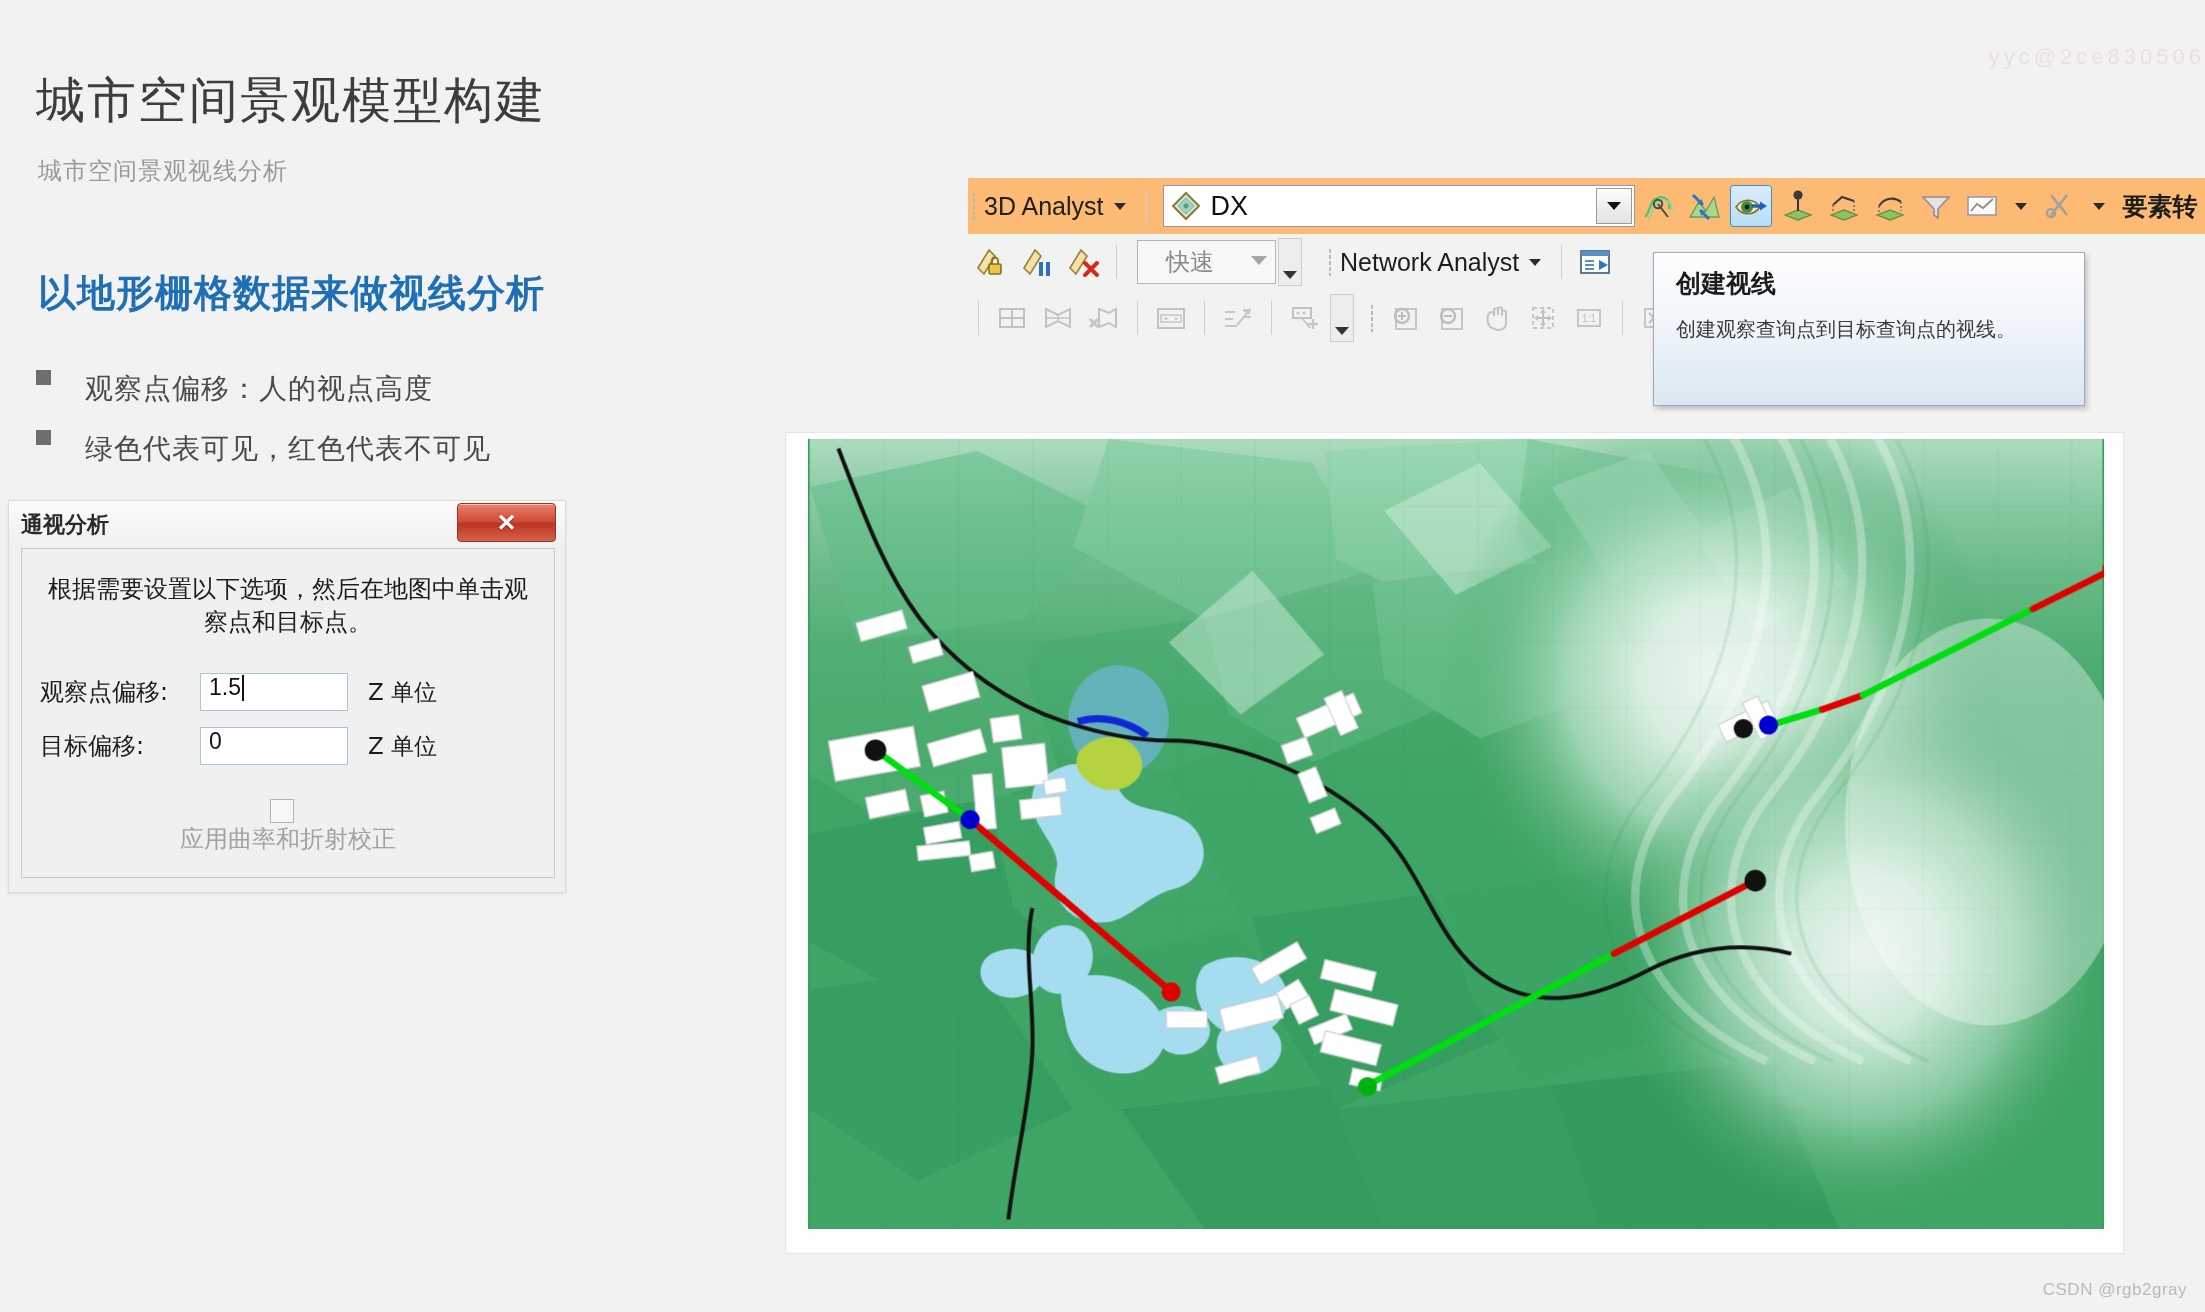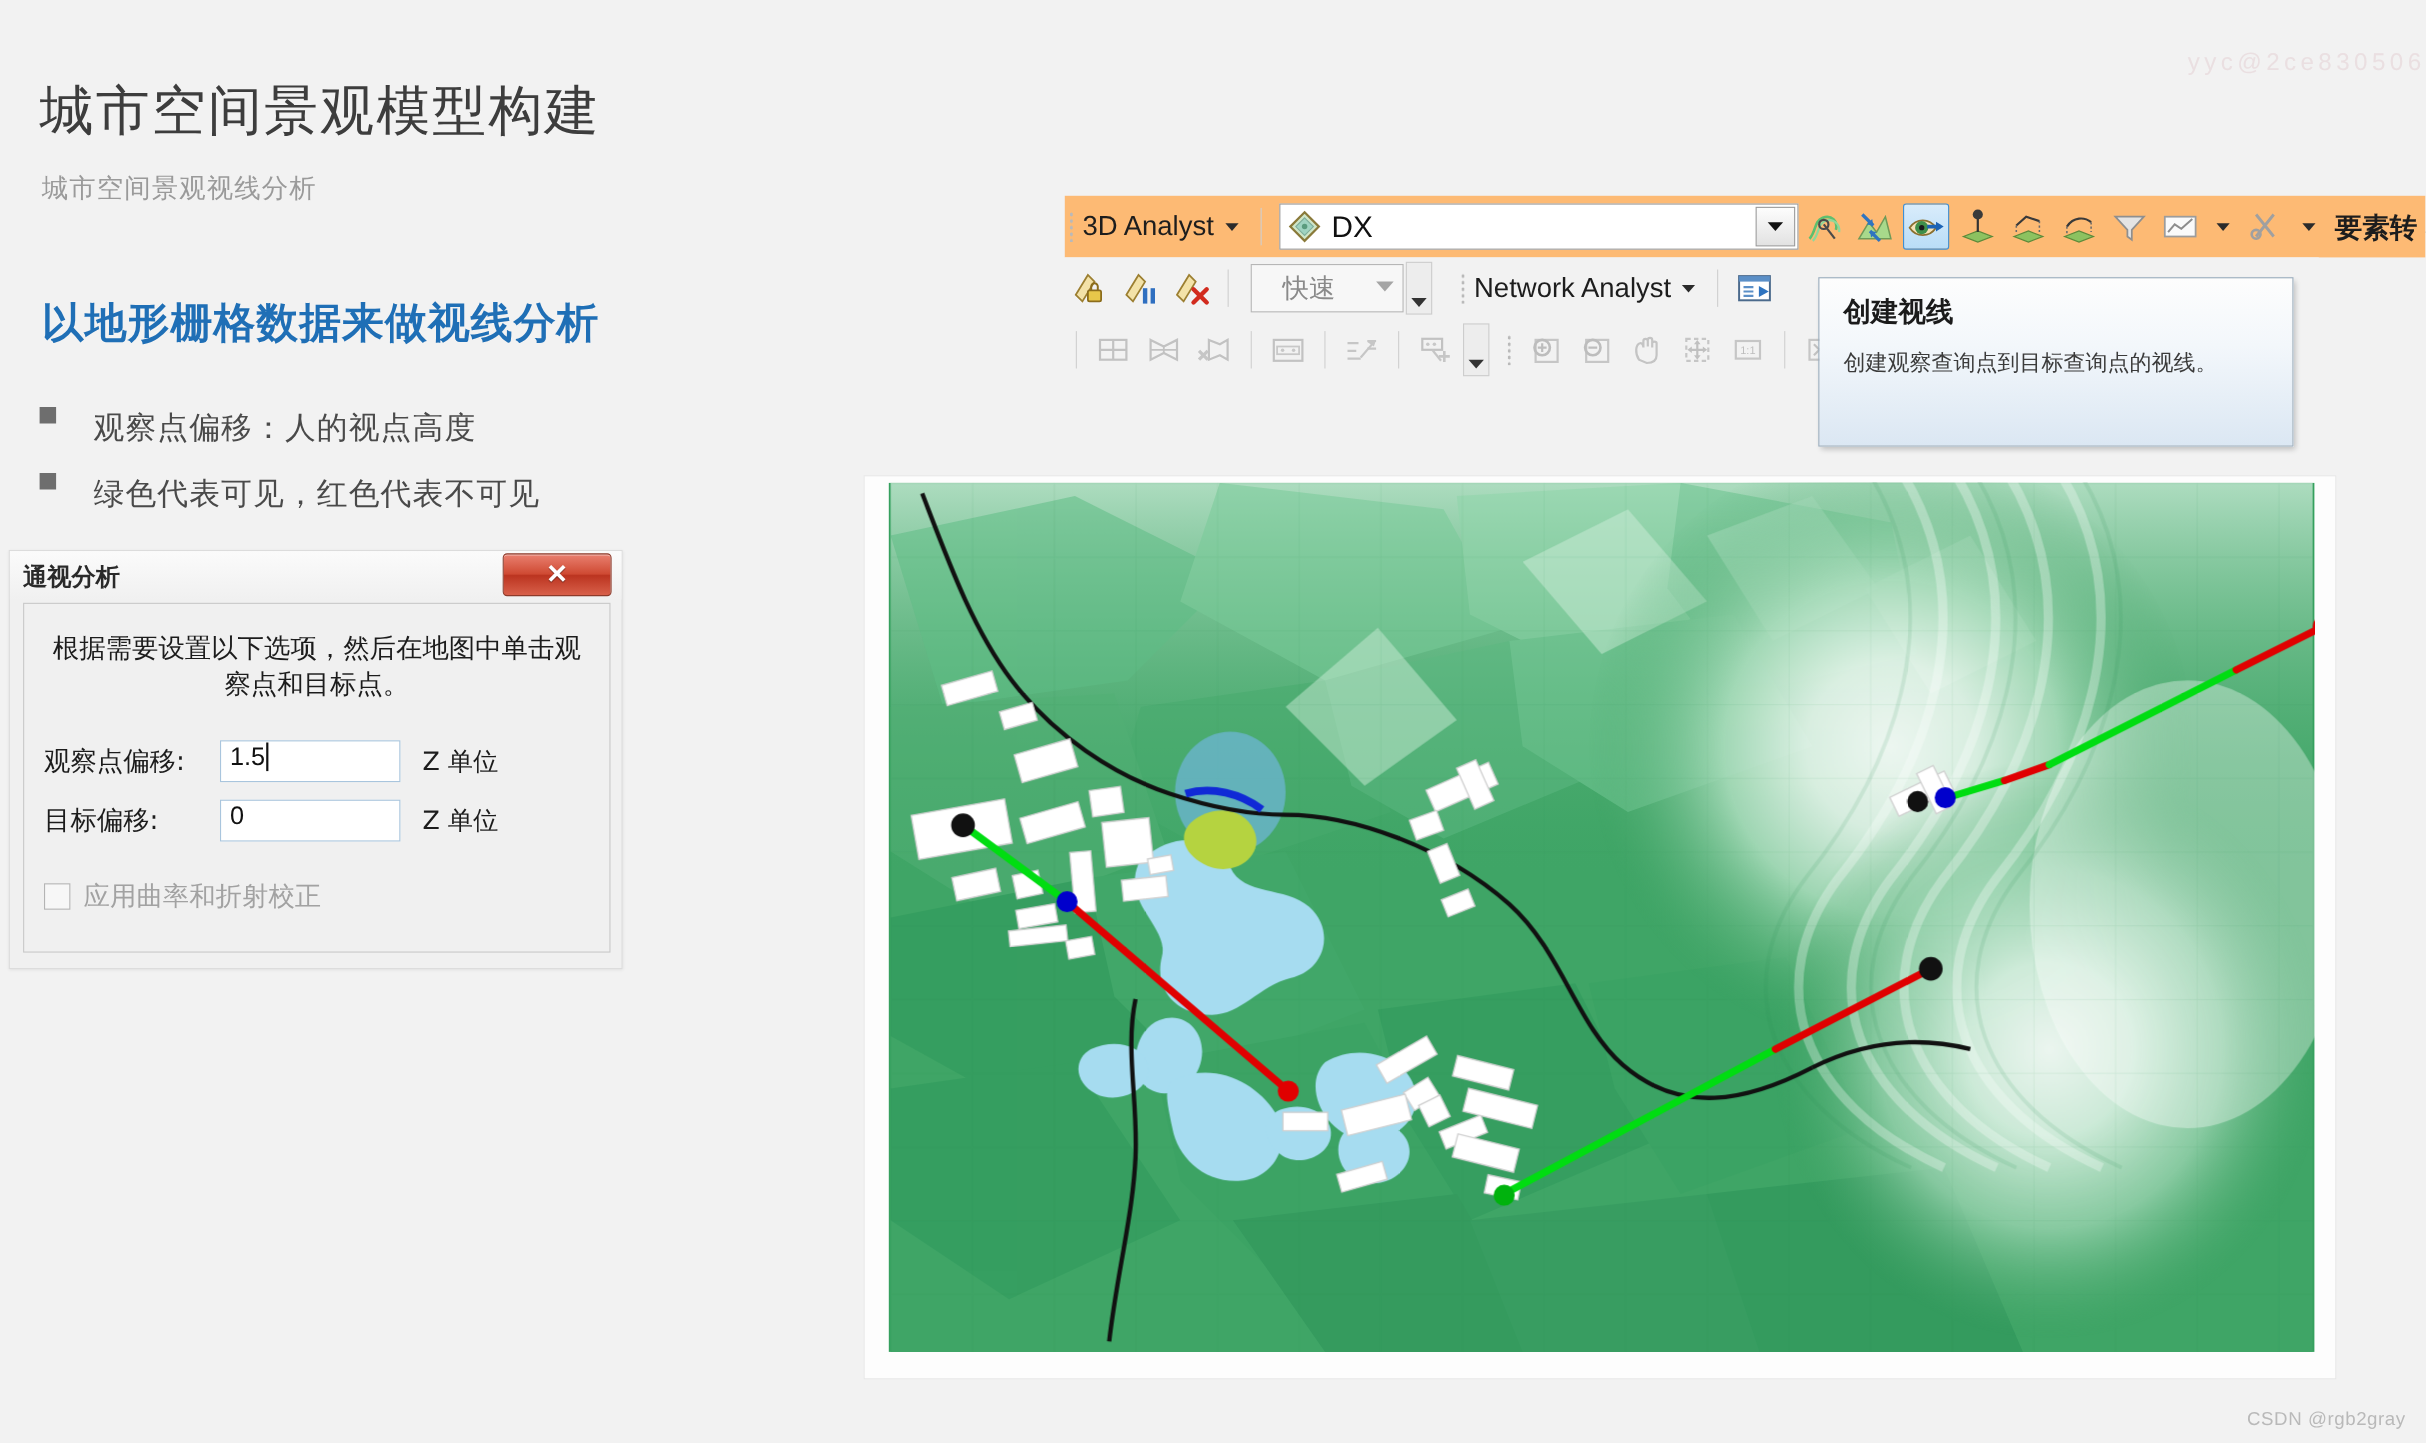--- a/index.html
+++ b/index.html
@@ -87,33 +87,33 @@
     font-family:"DejaVu Sans",sans-serif;
     margin-bottom:34px;
     text-align:center;
   }
   .field-row{display:flex;align-items:center;margin-bottom:16px;}
   .field-label{
     width:160px;font-size:24px;color:#1c1c1c;
     font-family:"DejaVu Sans",sans-serif;
   }
   .field-input{
-    width:164px;height:38px;border:1px solid #a9c5dd;background:#fff;
+    width:148px;height:38px;border:1px solid #a9c5dd;background:#fff;
     font-size:23px;color:#111;padding:0 8px;box-sizing:border-box;
     font-family:"Liberation Sans",sans-serif;
   }
   .field-caret{
     display:inline-block;width:2px;height:26px;background:#111;
     vertical-align:-6px;margin-left:1px;
   }
   .field-unit{
     margin-left:20px;font-size:23px;color:#1c1c1c;
     font-family:"DejaVu Sans",sans-serif;
   }
-  #curvature-row{display:flex;align-items:center;margin-top:34px;}
+  #curvature-row{display:flex;align-items:center;margin-top:34px;flex-direction:column;}
   #curvature-checkbox{
     width:22px;height:22px;border:1px solid #b4b4b4;background:#f7f7f7;
     margin-right:12px;flex:0 0 auto;
   }
   #curvature-label{
     font-size:24px;color:#a2a2a2;
     font-family:"DejaVu Sans",sans-serif;
   }
 
   

